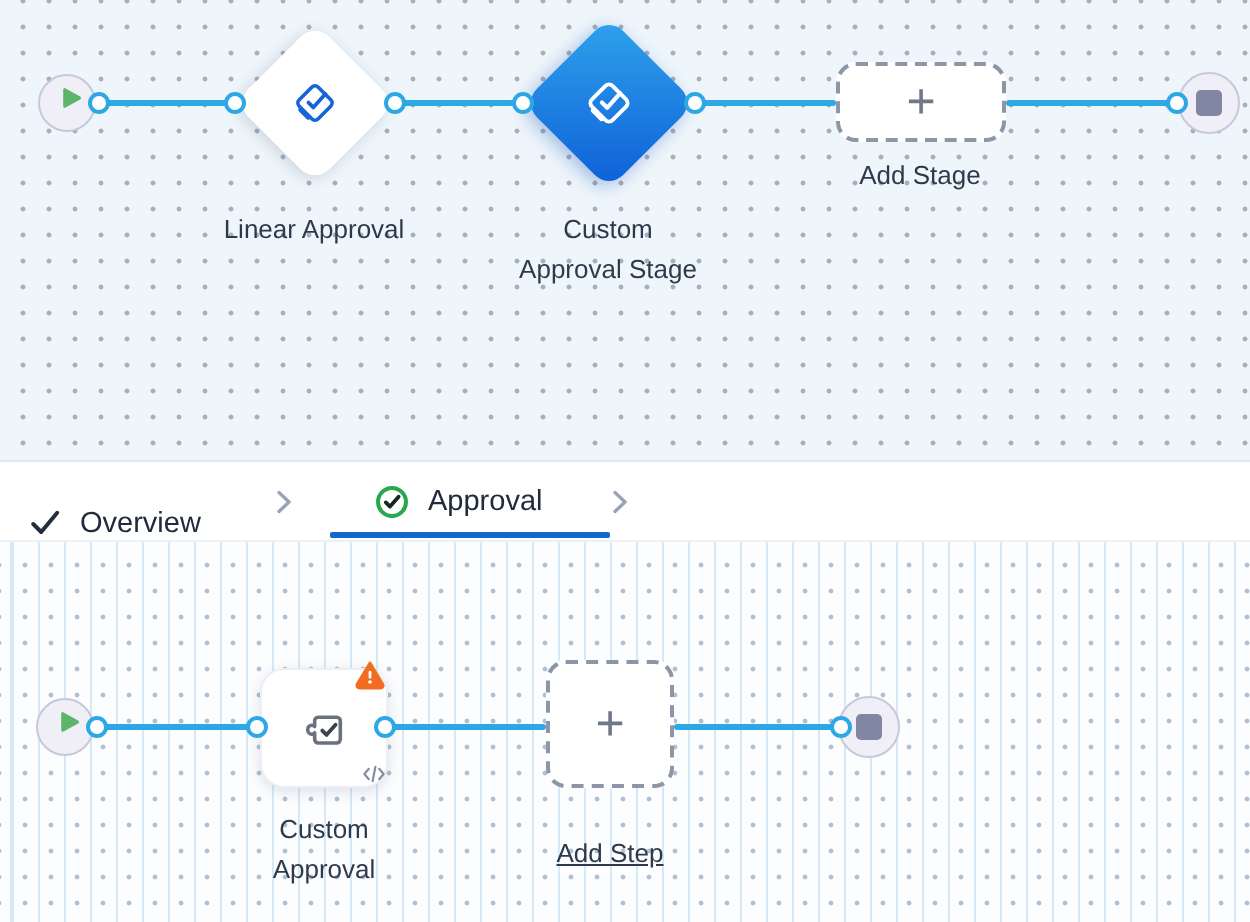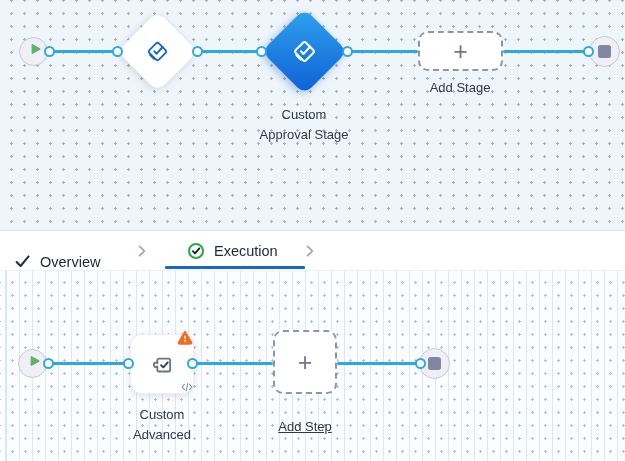--- a/index.html
+++ b/index.html
@@ -104,20 +104,21 @@
       <span class="stop-square"></span>
     </div>
 
     <div class="port" style="left:43.5px;top:45.5px;"></div>
     <div class="port" style="left:111.5px;top:45.5px;"></div>
     <div class="port" style="left:191.5px;top:45.5px;"></div>
     <div class="port" style="left:255.5px;top:45.5px;"></div>
     <div class="port" style="left:341.5px;top:45.5px;"></div>
     <div class="port" style="left:582.5px;top:45.5px;"></div>
 
+    <div class="node-label" style="left:157px;top:105px;transform:translateX(-50%);white-space:nowrap;">Linear Approval</div>
     <div class="node-label" style="left:460px;top:78px;transform:translateX(-50%);white-space:nowrap;">Add Stage</div>
     <div class="node-label" style="left:256px;top:105px;width:96px;">Custom Approval Stage</div>
   </div>
 
   <div class="tabbar">
 
     <div class="tab" style="left:14px;align-items:flex-end;">
       <span style="display:flex;">
         <svg width="17" height="17" viewBox="0 0 17 17">
             <path d="M2.6 9l4 4 8-9.6" stroke="#232D3C" stroke-width="2" fill="none" stroke-linecap="round" stroke-linejoin="round"></path>
@@ -132,21 +133,21 @@
         </svg>
     </span>
 
     <div class="tab active" style="left:187px;">
       <span style="display:flex;">
         <svg width="18" height="18" viewBox="0 0 18 18">
           <circle cx="9" cy="9" r="7" fill="#fff" stroke="#27A74E" stroke-width="2"></circle>
           <path d="M5.9 9.2l2.1 2.1 4.3-4.9" stroke="#16281E" stroke-width="1.9" fill="none" stroke-linecap="round" stroke-linejoin="round"></path>
         </svg>
       </span>
-      <span>Execution</span>
+      <span>Approval</span>
     </div>
 
     <span class="tab-sep" style="left:305px;">
       <svg width="10" height="15" viewBox="0 0 10 15">
           <path d="M2.5 2.8l5 4.7-5 4.7" stroke="#9AA3B5" stroke-width="1.7" fill="none" stroke-linecap="round" stroke-linejoin="round"></path>
         </svg>
     </span>
 
 
     <div class="tab-underline"></div>
@@ -195,17 +196,17 @@
 
     <div class="terminal" style="left:418.5px;top:76.5px;width:31px;height:31px;">
       <span class="stop-square"></span>
     </div>
 
     <div class="port" style="left:42.5px;top:86.5px;"></div>
     <div class="port" style="left:122.5px;top:86.5px;"></div>
     <div class="port" style="left:186.5px;top:86.5px;"></div>
     <div class="port" style="left:414.5px;top:86.5px;"></div>
 
-    <div class="node-label" style="left:130px;top:134px;width:64px;">Custom Advanced</div>
+    <div class="node-label" style="left:130px;top:134px;width:64px;">Custom Approval</div>
     <div class="node-label" style="left:305px;top:146px;transform:translateX(-50%);white-space:nowrap;text-decoration:underline;">Add Step</div>
   </div>
 
 </div>
 
 </body></html>

